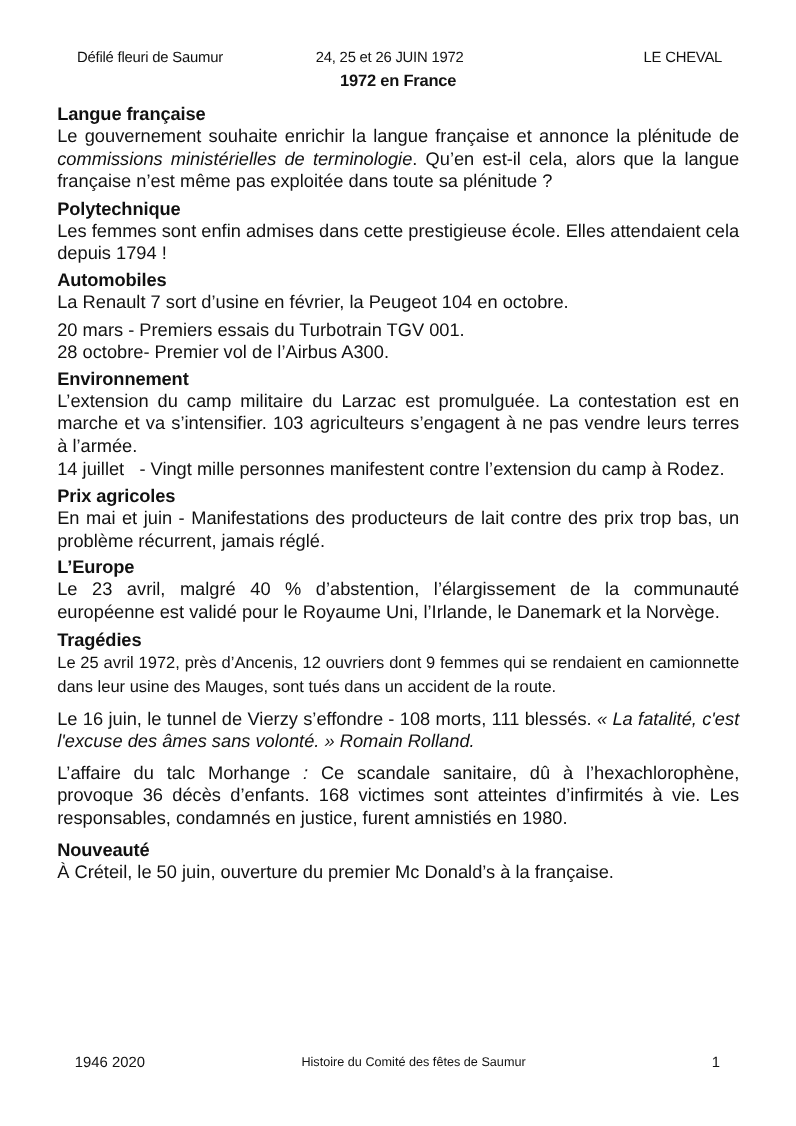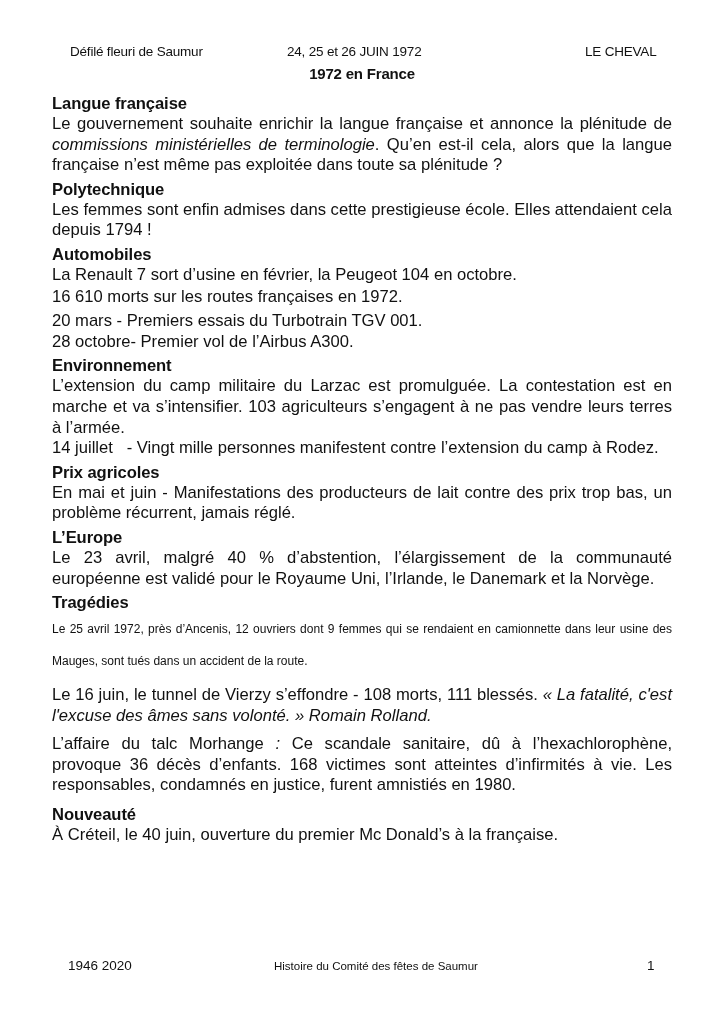--- a/index.html
+++ b/index.html
@@ -54,22 +54,22 @@
       letter-spacing: -0.1px;
     }
     .section p {
       margin: 0;
       text-align: justify;
     }
     .gap-s { margin-top: 4px !important; }
     .gap-m { margin-top: 8px !important; }
     .section + .section { margin-top: 3px; }
     .big {
-      font-size: 12px;
-      line-height: 32px;
+      font-size: 15px;
+      line-height: 22px;
     }
     em { font-style: italic; }
     .page-footer {
       position: absolute;
       top: 958px;
       left: 0;
       width: 596px;
       height: 18px;
     }
     .page-footer .fl { position: absolute; left: 68px; font-size: 13.5px; }
@@ -95,21 +95,20 @@
   </div>
 
   <div class="section">
     <h2>Polytechnique</h2>
     <p>Les femmes sont enfin admises dans cette prestigieuse école. Elles attendaient cela depuis 1794 !</p>
   </div>
 
   <div class="section">
     <h2>Automobiles</h2>
     <p>La Renault 7 sort d’usine en février, la Peugeot 104 en octobre.</p>
-    <p class="gap-s" style="margin-top:1px !important">16 610 morts sur les routes françaises en 1972.</p>
     <p class="gap-s">20 mars - Premiers essais du Turbotrain TGV 001.</p>
     <p>28 octobre- Premier vol de l’Airbus A300.</p>
   </div>
 
   <div class="section">
     <h2>Environnement</h2>
     <p>L’extension du camp militaire du Larzac est promulguée. La contestation est en marche et va s’intensifier. 103 agriculteurs s’engagent à ne pas vendre leurs terres à l’armée.</p>
     <p style="white-space:pre-wrap">14 juillet   - Vingt mille personnes manifestent contre l’extension du camp à Rodez.</p>
   </div>
 
@@ -125,21 +124,21 @@
 
   <div class="section">
     <h2>Tragédies</h2>
     <p class="big">Le 25 avril 1972, près d’Ancenis, 12 ouvriers dont 9 femmes qui se rendaient en camionnette dans leur usine des Mauges, sont tués dans un accident de la route.</p>
     <p class="gap-m"><span>Le 16 juin, le tunnel de Vierzy s’effondre - 108 morts, 111 blessés. </span><em>« La fatalité, c'est l'excuse des âmes sans volonté. » Romain Rolland.</em></p>
     <p class="gap-m"><span>L’affaire du talc Morhange </span><em>:</em><span> Ce scandale sanitaire, dû à l’hexachlorophène, provoque 36 décès d’enfants. 168 victimes sont atteintes d’infirmités à vie. Les responsables, condamnés en justice, furent amnistiés en 1980.</span></p>
   </div>
 
   <div class="section gap-m" style="margin-top:9px">
     <h2>Nouveauté</h2>
-    <p>À Créteil, le 40 juin, ouverture du premier Mc Donald’s à la française.</p>
+    <p>À Créteil, le 50 juin, ouverture du premier Mc Donald’s à la française.</p>
   </div>
 
 </div>
 
 <div class="page-footer">
   <span class="fl">1946 2020</span>
   <span class="fc">Histoire du Comité des fêtes de Saumur</span>
   <span class="fr">1</span>
 </div>
 

